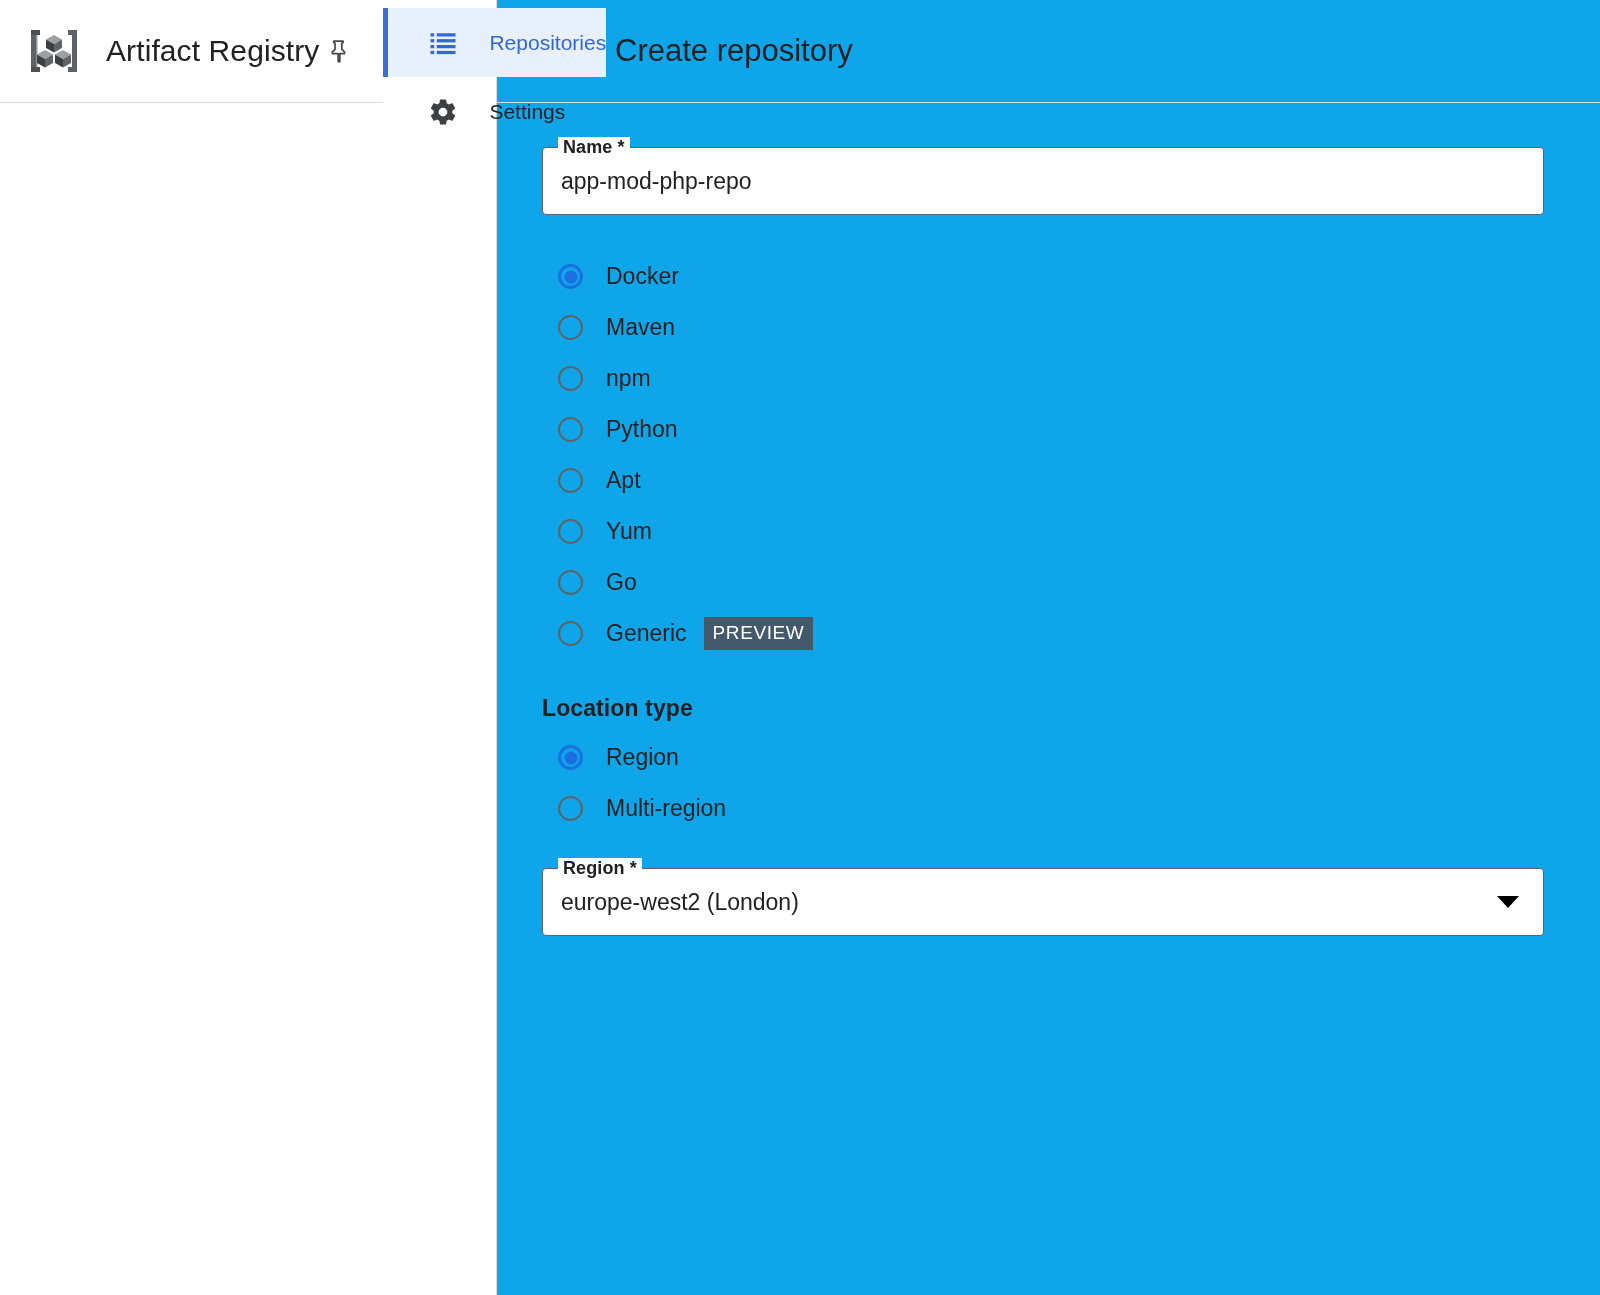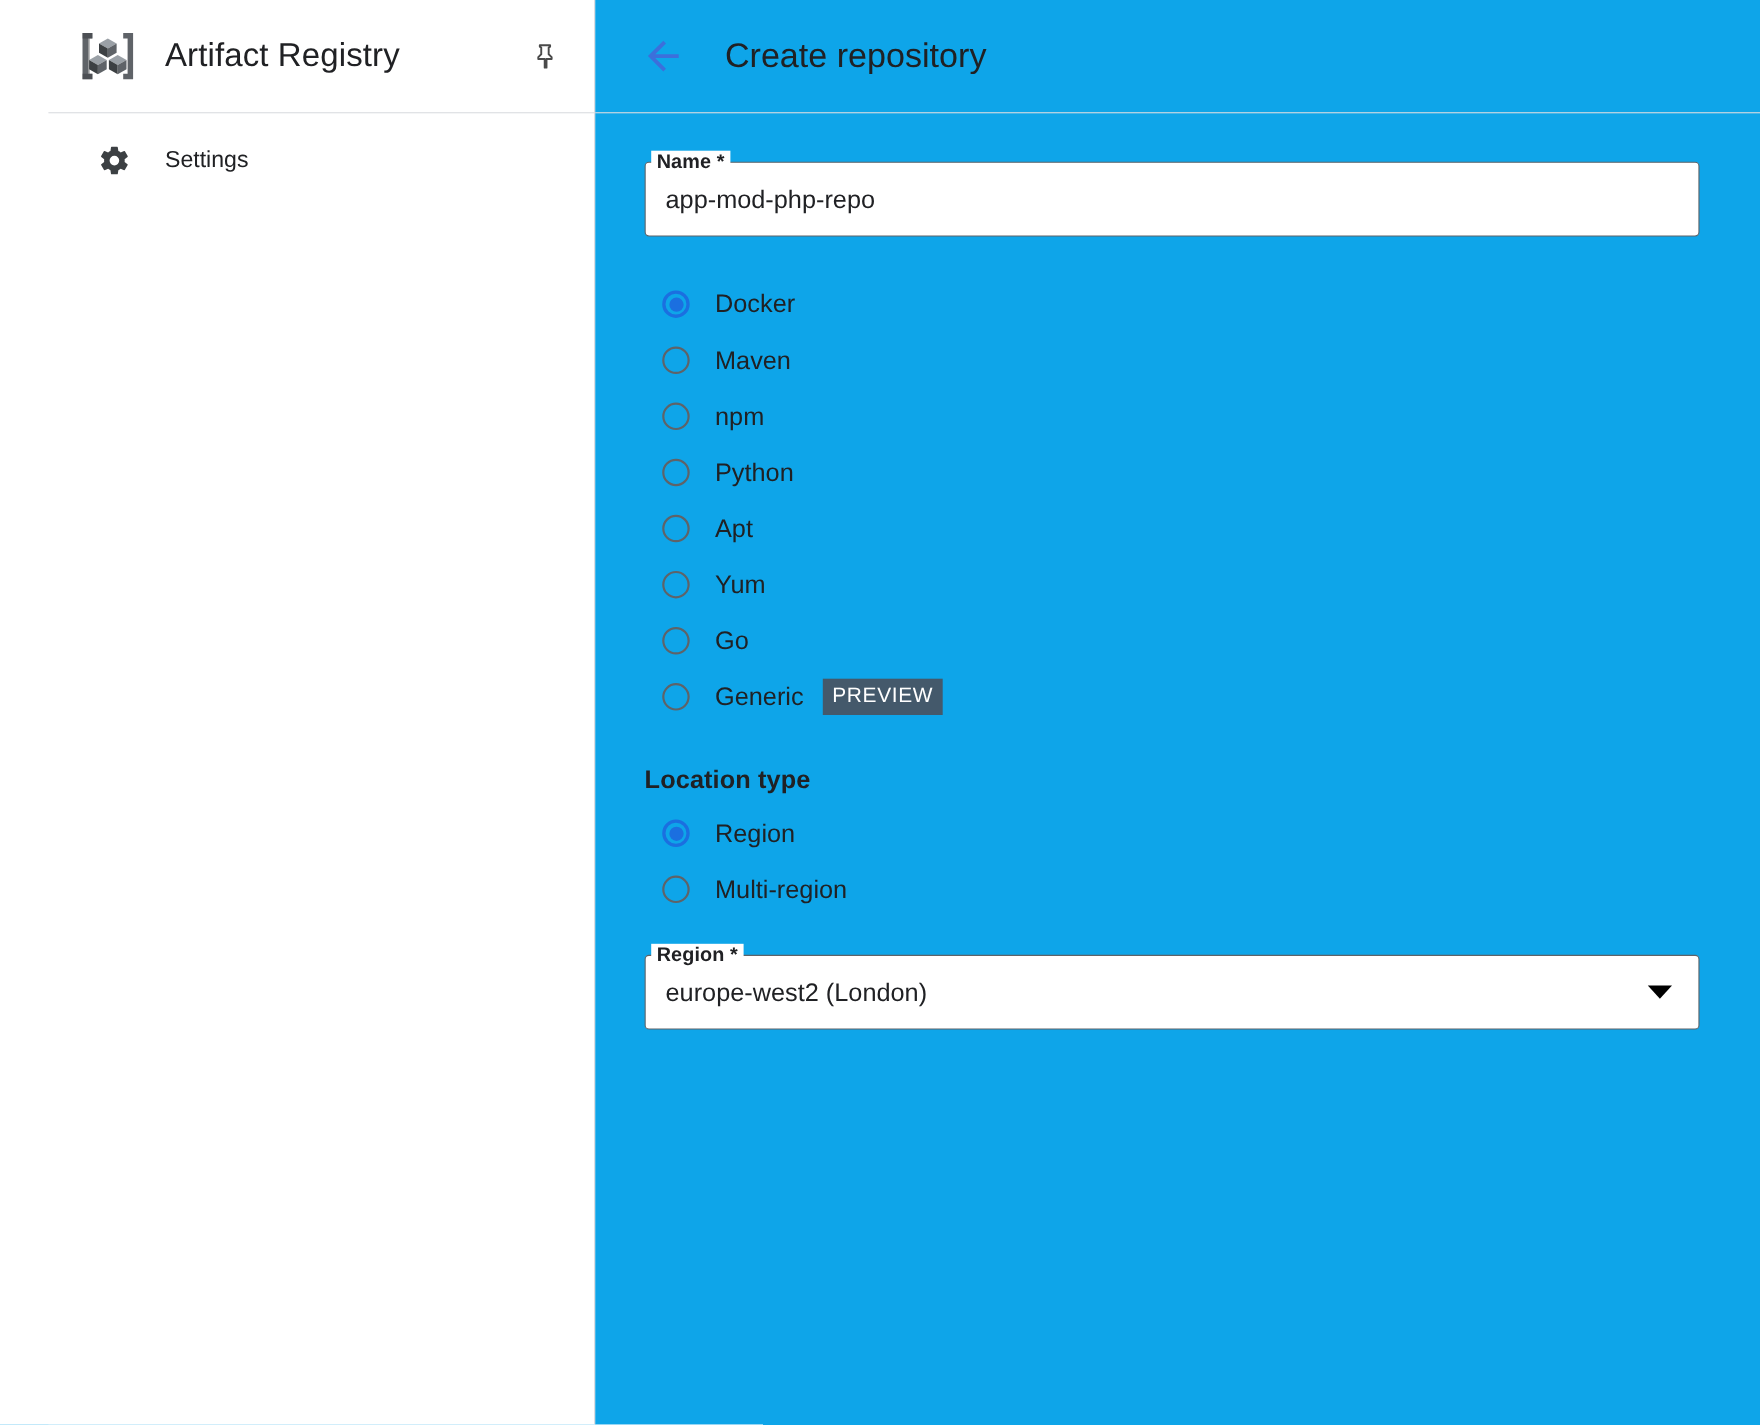--- a/index.html
+++ b/index.html
@@ -12,24 +12,23 @@
     overflow: hidden;
   }
   .app { display: flex; width: 1600px; height: 1295px; }
 
   
   .sidebar {
     width: 497px;
     height: 1295px;
     border-right: 1px solid #dadce0;
     display: flex;
-    flex-direction: column;
+    flex-direction: row;
     background: #fff;
     position: relative;
-    margin-left: 44px;
   }
   .sidebar-header {
     height: 103px;
     min-height: 103px;
     display: flex;
     align-items: center;
     border-bottom: 1px solid #dadce0;
     padding: 0 24px 0 26px;
   }
   .product-logo { width: 56px; height: 56px; flex: none; display:block; }
@@ -132,21 +131,21 @@
     border-radius: 4px;
     background: #fff;
     display: flex;
     align-items: center;
     padding: 0 18px;
     max-width: 1002px;
   }
   .mdc-field .legend {
     position: absolute;
     top: -11px;
-    left: 5px;
+    left: 15px;
     background: #fff;
     padding: 0 5px;
     font-size: 18px;
     font-weight: bold;
     color: #202124;
     letter-spacing: .1px;
     line-height: 20px;
     white-space: nowrap;
   }
   .mdc-field .value {
@@ -250,20 +249,35 @@
       <div class="product-title">Artifact Registry</div>
       <div class="pin-btn">
         <svg width="28" height="28" viewBox="0 0 24 24" aria-hidden="true">
           <path d="M8.5 3.5h7v1.2l-1.1.7v5.2l2.3 2.2v1.4H12.7V21h-1.4v-6.8H6.3v-1.4l2.3-2.2V5.4L7.5 4.7V3.5z" fill="none" stroke="#4a4a4a" stroke-width="1.5" stroke-linejoin="round"></path>
         </svg>
       </div>
     </div>
 
     <nav class="nav">
 
+      <div class="nav-item active">
+        <span class="nav-icon">
+          <svg width="30" height="30" viewBox="0 0 24 24" aria-hidden="true">
+            <rect x="2" y="4.2" width="3" height="2.6" fill="#3367d6"></rect>
+            <rect x="7" y="4.2" width="15" height="2.6" fill="#3367d6"></rect>
+            <rect x="2" y="8.9" width="3" height="2.6" fill="#3367d6"></rect>
+            <rect x="7" y="8.9" width="15" height="2.6" fill="#3367d6"></rect>
+            <rect x="2" y="13.6" width="3" height="2.6" fill="#3367d6"></rect>
+            <rect x="7" y="13.6" width="15" height="2.6" fill="#3367d6"></rect>
+            <rect x="2" y="18.3" width="3" height="2.6" fill="#3367d6"></rect>
+            <rect x="7" y="18.3" width="15" height="2.6" fill="#3367d6"></rect>
+          </svg>
+        </span>
+        <span class="nav-label">Repositories</span>
+      </div>
 
       <div class="nav-item">
         <span class="nav-icon">
           <svg width="30" height="30" viewBox="0 0 24 24" aria-hidden="true">
             <path fill="#3c4043" d="M19.43 12.98c.04-.32.07-.64.07-.98s-.03-.66-.07-.98l2.11-1.65a.5.5 0 0 0 .12-.64l-2-3.46a.5.5 0 0 0-.61-.22l-2.49 1a7.3 7.3 0 0 0-1.69-.98l-.38-2.65A.49.49 0 0 0 14 2h-4a.49.49 0 0 0-.49.42l-.38 2.65c-.61.25-1.17.58-1.69.98l-2.49-1a.5.5 0 0 0-.61.22l-2 3.46a.5.5 0 0 0 .12.64l2.11 1.65c-.04.32-.07.65-.07.98s.03.66.07.98l-2.11 1.65a.5.5 0 0 0-.12.64l2 3.46c.12.22.39.3.61.22l2.49-1c.52.4 1.08.73 1.69.98l.38 2.65c.04.24.24.42.49.42h4c.25 0 .45-.18.49-.42l.38-2.65c.61-.25 1.17-.58 1.69-.98l2.49 1c.22.08.49 0 .61-.22l2-3.46a.5.5 0 0 0-.12-.64l-2.11-1.65zM12 15.5A3.5 3.5 0 1 1 15.5 12 3.5 3.5 0 0 1 12 15.5z"></path>
           </svg>
         </span>
         <span class="nav-label">Settings</span>
       </div>
 

